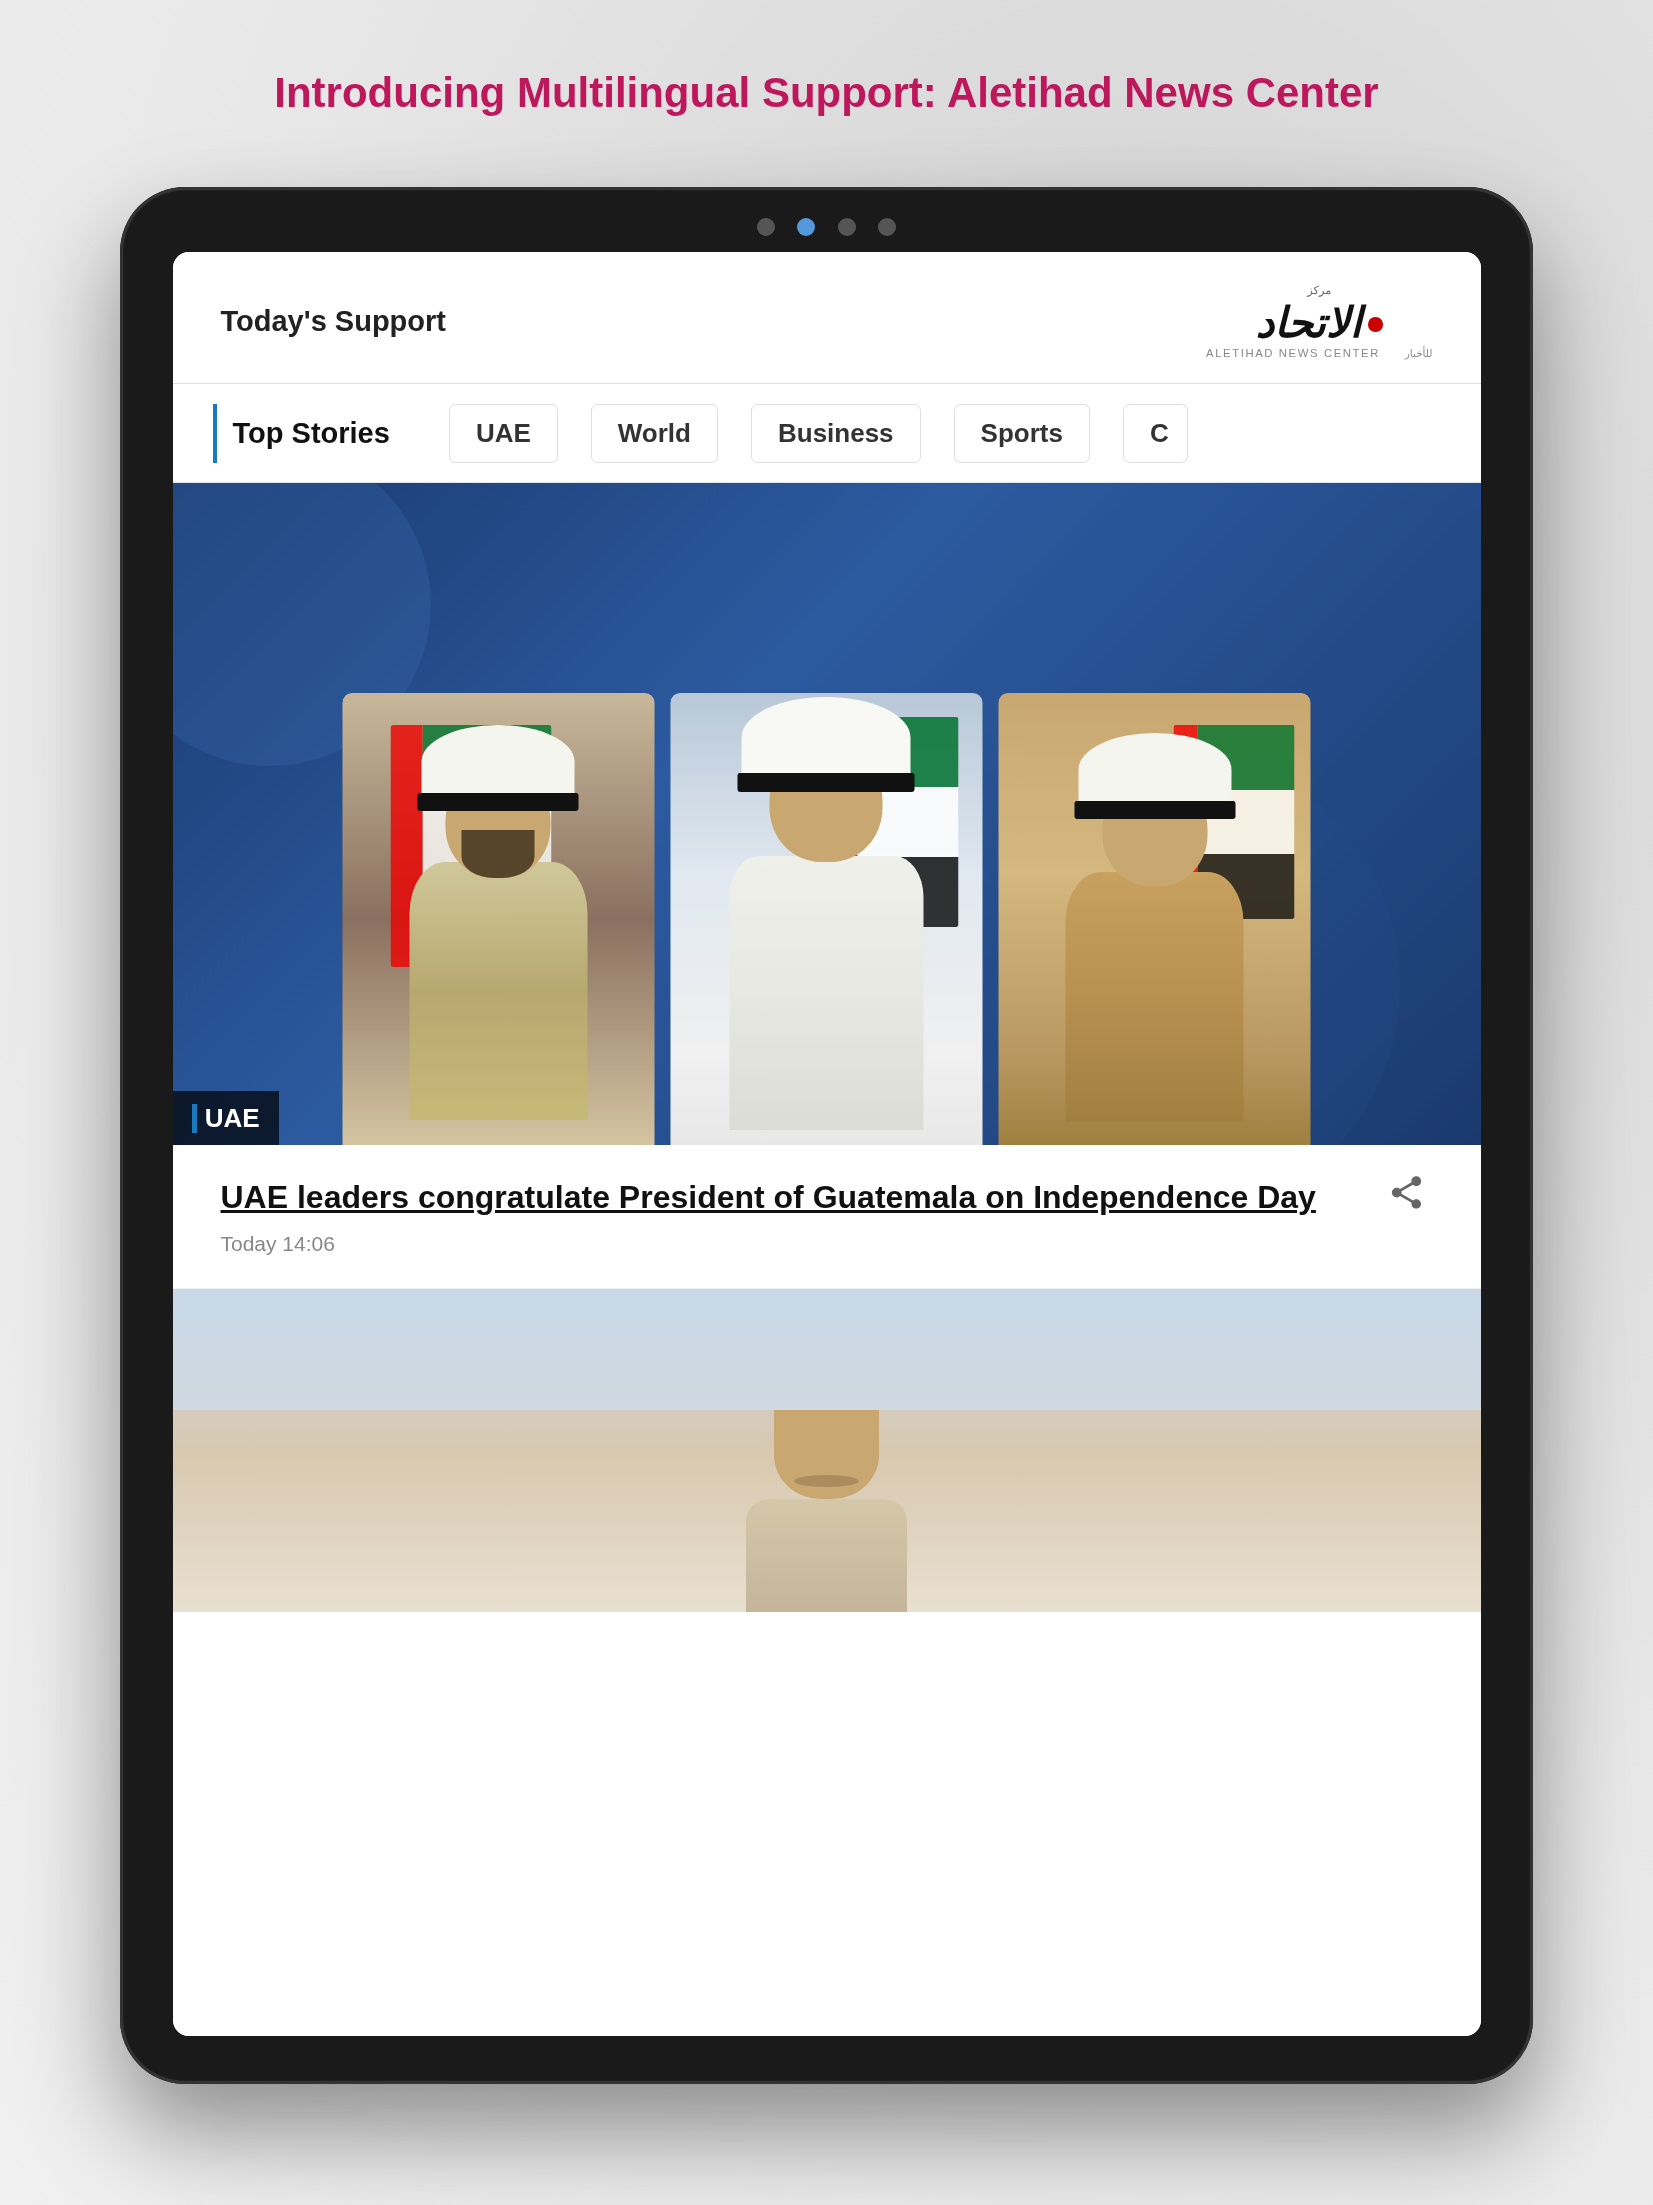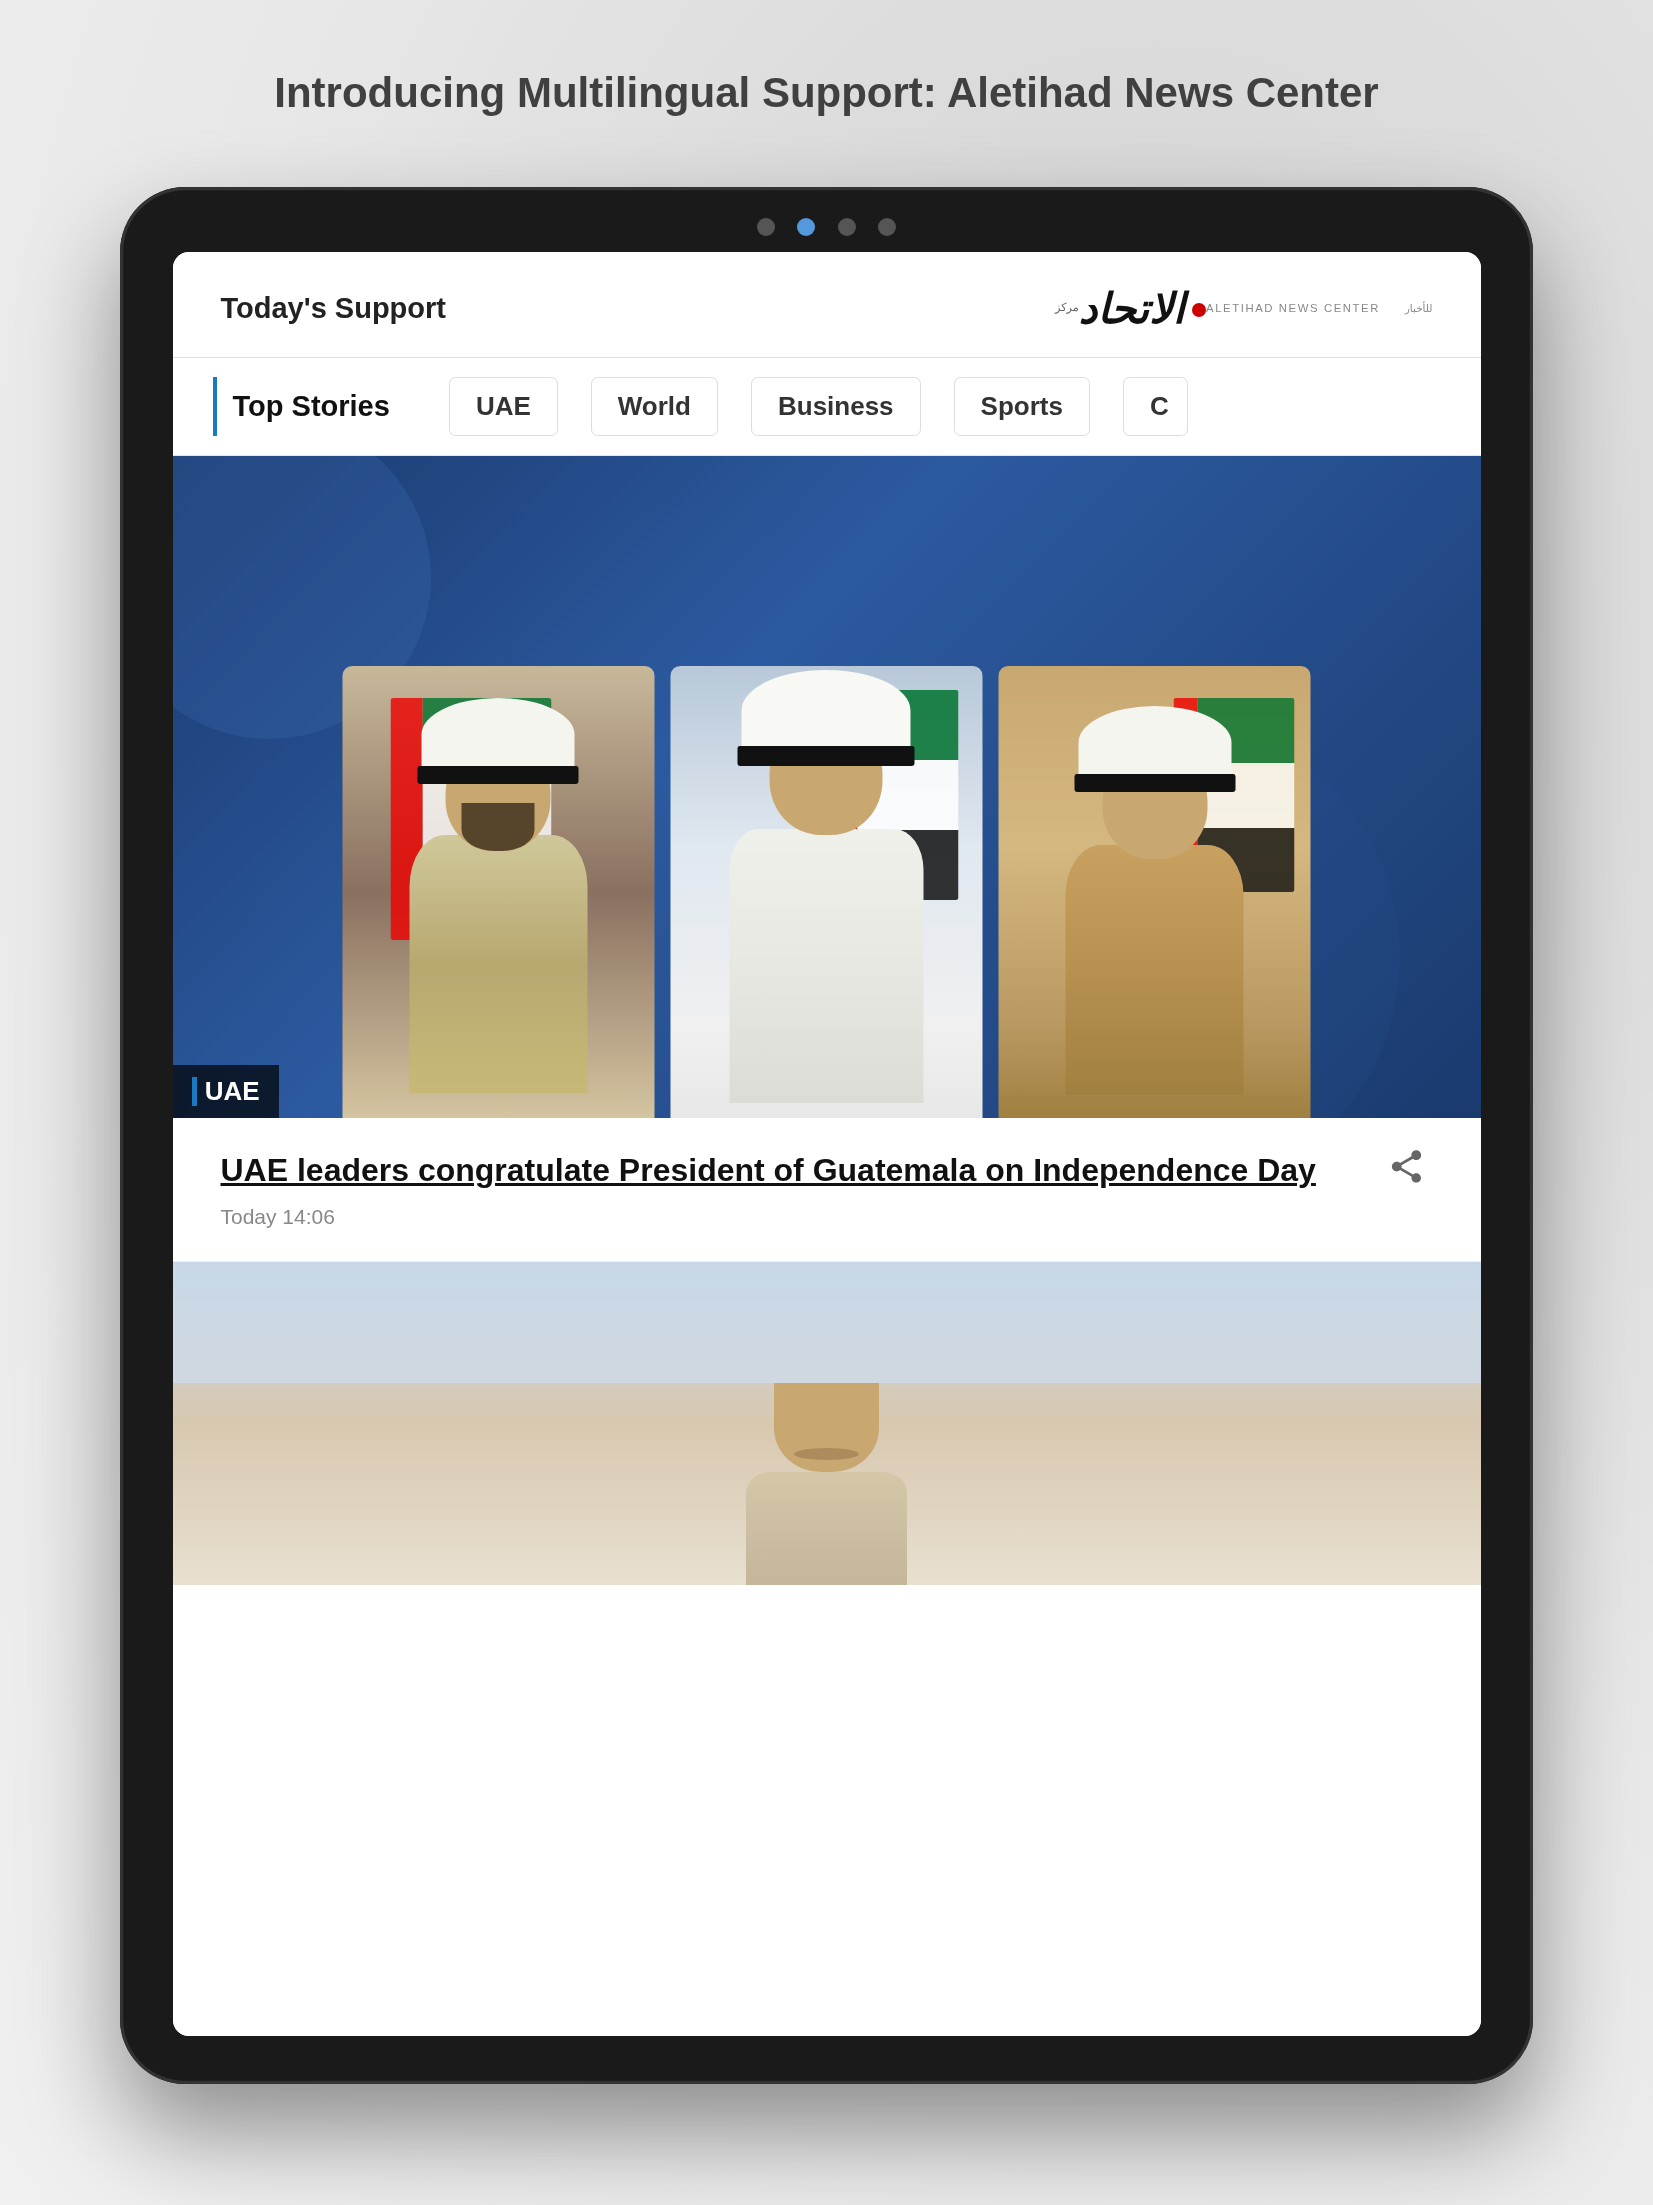--- a/index.html
+++ b/index.html
@@ -34,21 +34,21 @@
       align-items: center;
       width: 100%;
       padding-top: 65px;
     }
 
     
     .announcement-text {
       text-align: center;
       font-size: 42px;
       font-weight: 700;
-      color: #404040;
+      color: #be185d;
       line-height: 1.35;
       margin-bottom: 65px;
       padding: 0 81px;
       max-width: 1453px;
     }
 
     
     .tablet-device {
       width: 1413px;
       height: 1897px;
@@ -110,21 +110,21 @@
 
     .today-edition {
       font-size: 29px;
       font-weight: 700;
       color: #222;
     }
 
     
     .app-logo {
       display: flex;
-      flex-direction: row;
+      flex-direction: column;
       align-items: center;
     }
 
     
     .nav-tabs {
       display: flex;
       align-items: center;
       padding: 19.4px 40px;
       gap: 33px;
       border-bottom: 0.8px solid #e5e5e5;

